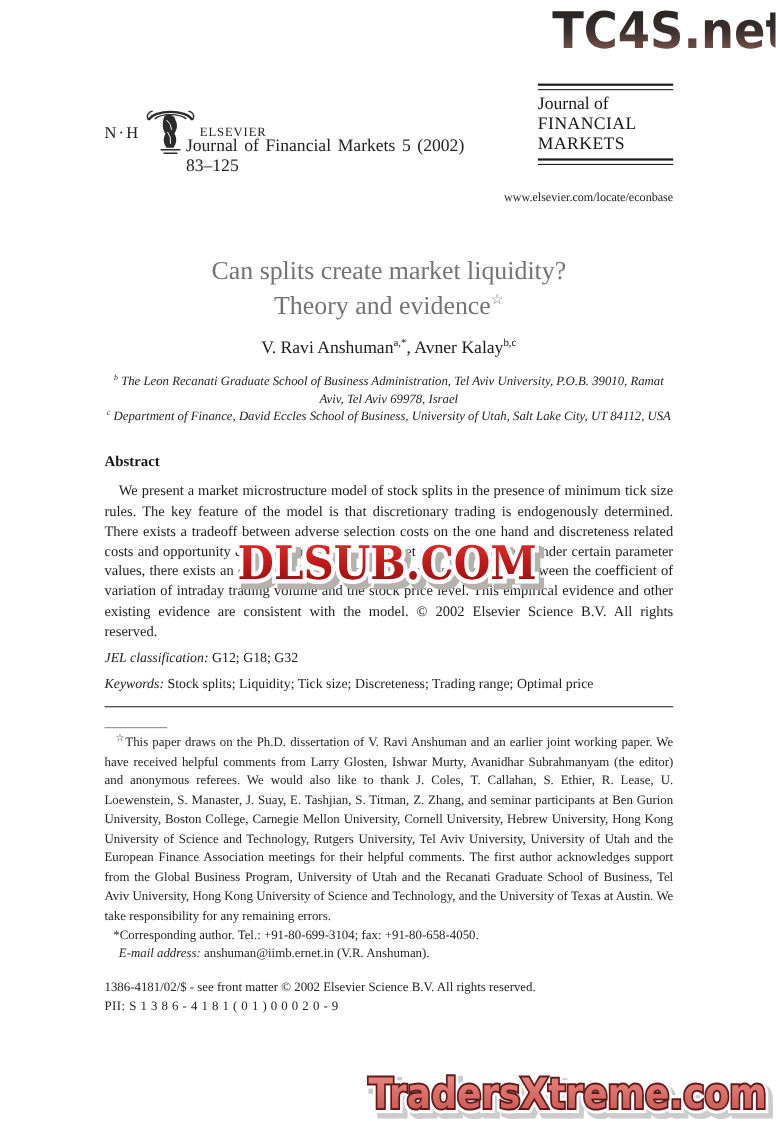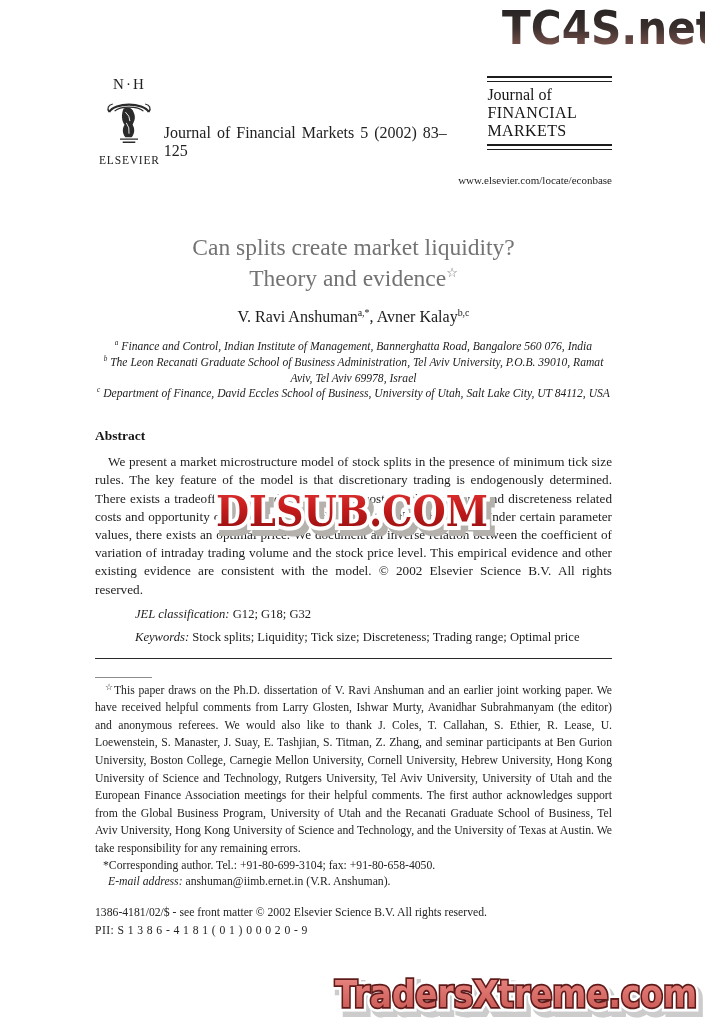--- a/index.html
+++ b/index.html
@@ -5,41 +5,41 @@
   html,body{margin:0;padding:0;}
   body{
     width:705px;height:1024px;position:relative;overflow:hidden;
     background:#ffffff;color:#1f1f1f;
     font-family:"Liberation Serif", serif;
   }
   .page{position:absolute;left:95px;top:0;width:517px;}
 
   
   .header-row{display:flex;justify-content:space-between;align-items:stretch;margin-top:76px;height:90px;}
-  .logo-block{width:74px;display:flex;flex-direction:column;align-items:center;justify-content:space-between;}
+  .logo-block{width:74px;display:flex;align-items:center;justify-content:space-between;}
   .logo-monogram{font-size:15px;letter-spacing:2px;color:#222;}
   .publisher{font-size:11.5px;letter-spacing:0.8px;color:#222;}
   .citation{align-self:flex-end;font-size:16px;margin-bottom:6px;padding-right:38px;color:#222;word-spacing:2px;}
   .masthead{width:134px;text-align:left;}
   .mast-rule{height:3px;border-top:2.4px solid #1c1c1c;border-bottom:1.3px solid #1c1c1c;}
   .masthead-text{padding:4px 0 4px;font-size:16px;line-height:1.12;color:#151515;}
   .mast-caps{letter-spacing:0.4px;}
   .website{text-align:right;font-size:11px;margin-top:8px;color:#222;}
 
   
   .title{margin-top:46px;text-align:center;font-size:23.5px;line-height:1.32;color:#737373;}
   .star-sup{font-size:13px;vertical-align:9px;line-height:0;}
   .authors{margin-top:14px;text-align:center;font-size:16px;color:#1b1b1b;}
   .authors sup,.affil sup{font-size:62%;vertical-align:super;line-height:0;}
   .affils{margin-top:13px;text-align:center;font-style:italic;font-size:11.6px;line-height:1.36;color:#222;}
 
   
   .abs-head{margin-top:26px;font-weight:bold;font-size:13.5px;color:#161616;}
   .abs-body{margin-top:9px;font-size:13.2px;line-height:1.38;text-align:justify;text-indent:13px;color:#1d1d1d;}
-  .meta-line{margin-top:8px;font-size:12.6px;color:#1d1d1d;margin-left:40px;}
+  .meta-line{margin-top:8px;font-size:12.6px;color:#1d1d1d;}
   .meta-label{font-style:italic;}
   .rule-full{border:none;border-top:1.3px solid #2b2b2b;margin:13px 0 0 0;}
 
   
   .foot-rule{width:57px;border:none;border-top:1.6px solid #8d8d8d;margin:18px 0 3px 0;}
   .footnote{font-size:11.7px;line-height:1.5;text-align:justify;text-indent:10px;color:#242424;}
   .foot-sym{font-size:9px;vertical-align:4px;}
   .corresponding{margin-top:2px;font-size:11.7px;text-indent:8px;color:#242424;}
   .email{margin-top:3px;font-size:11.7px;text-indent:13px;color:#242424;}
   .imprint{margin-top:16px;font-size:11.7px;line-height:1.5;color:#242424;}
@@ -94,21 +94,20 @@
   <div class="title">
     <div>Can splits create market liquidity?</div>
     <div><span>Theory and evidence</span><span class="star-sup">☆</span></div>
   </div>
 
   <div class="authors">
     <span>V. Ravi Anshuman</span><sup>a,*</sup><span>, </span><span>Avner Kalay</span><sup>b,c</sup>
   </div>
 
   <div class="affils">
-    <div class="affil"><sup>a</sup> <span>Finance and Control, Indian Institute of Management, Bannerghatta Road, Bangalore 560 076, India</span></div>
     <div class="affil"><sup>b</sup> <span>The Leon Recanati Graduate School of Business Administration, Tel Aviv University, P.O.B. 39010, Ramat Aviv, Tel Aviv 69978, Israel</span></div>
     <div class="affil"><sup>c</sup> <span>Department of Finance, David Eccles School of Business, University of Utah, Salt Lake City, UT 84112, USA</span></div>
   </div>
 
   <div class="abs-head">Abstract</div>
   <div class="abs-body">We present a market microstructure model of stock splits in the presence of minimum tick size rules. The key feature of the model is that discretionary trading is endogenously determined. There exists a tradeoff between adverse selection costs on the one hand and discreteness related costs and opportunity costs of monitoring the market on the other hand. Under certain parameter values, there exists an optimal price. We document an inverse relation between the coefficient of variation of intraday trading volume and the stock price level. This empirical evidence and other existing evidence are consistent with the model. © 2002 Elsevier Science B.V. All rights reserved.</div>
 
   <div class="meta-line">
     <span class="meta-label">JEL classification:</span>
     <span>G12; G18; G32</span>

